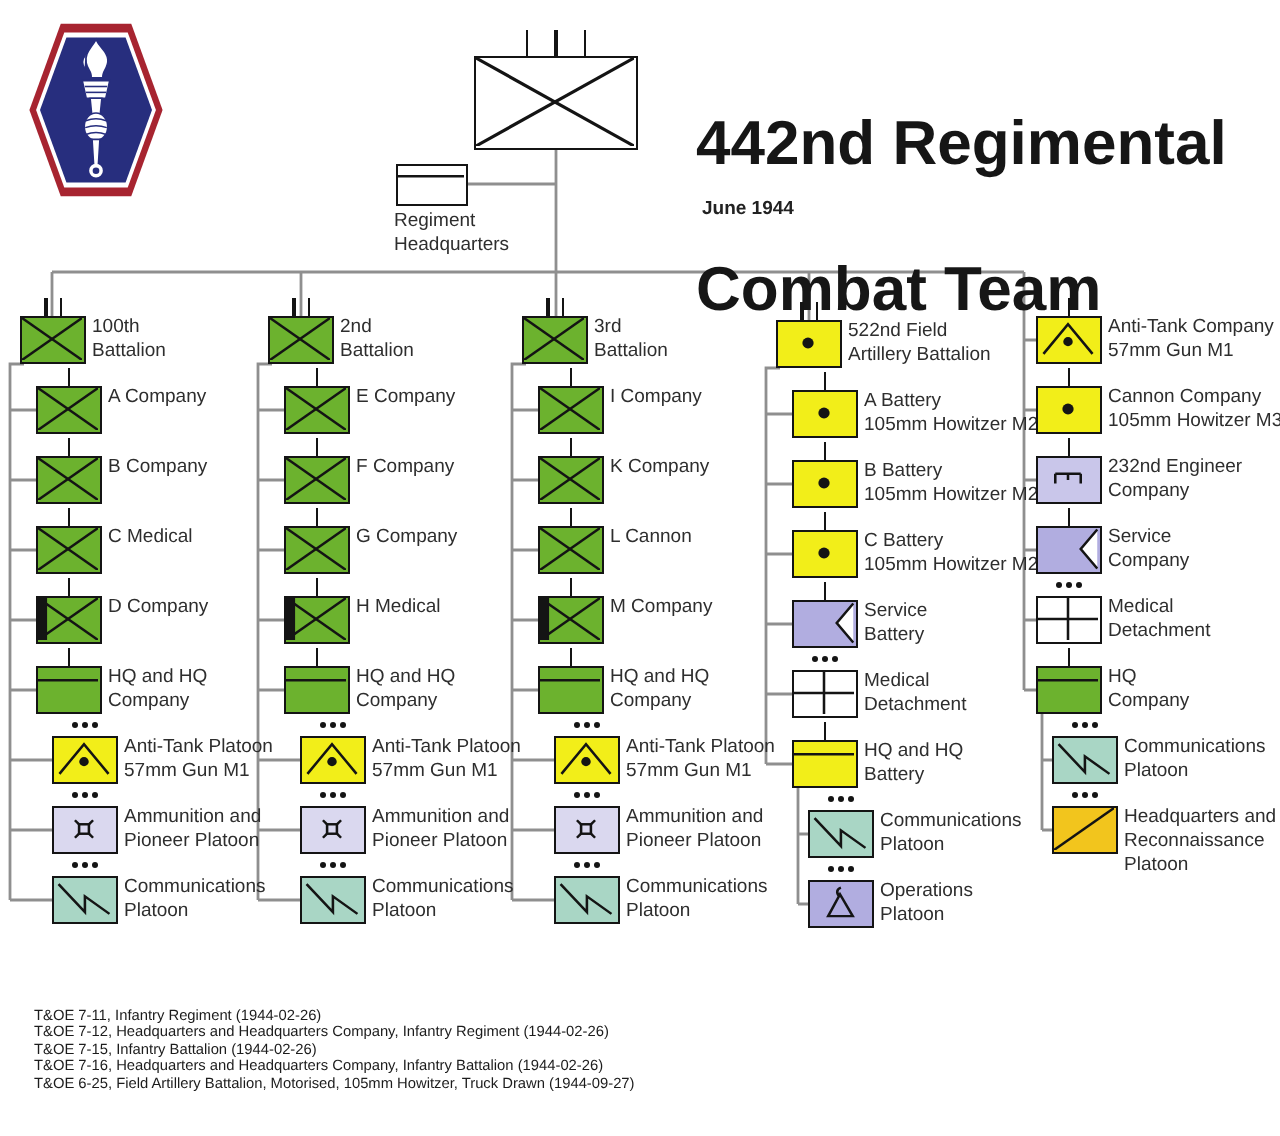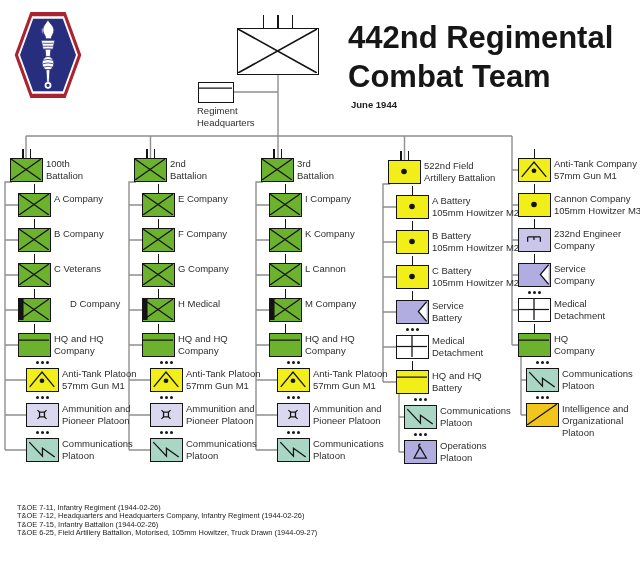--- a/index.html
+++ b/index.html
@@ -9,21 +9,21 @@
   .ubox{position:absolute;width:33px;height:24px;border:1.5px solid var(--box-border,#141414);
         box-sizing:border-box;}
   .ubox svg{display:block;}
   .tick{position:absolute;width:1.7px;height:9px;background:var(--box-border,#141414);}
   .rtick{position:absolute;width:1.8px;height:13px;background:var(--box-border,#141414);}
   .pdot{position:absolute;width:3.2px;height:3.2px;border-radius:50%;background:var(--box-border,#141414);}
   .ulabel{position:absolute;font-size:9.5px;line-height:11.8px;color:#2e2e2e;white-space:nowrap;}
   .ulabel span{display:block;}
   #title{position:absolute;left:348px;top:18px;font-size:31px;line-height:39px;font-weight:600;
          color:#161616;}
-  #title span{display:block;}
+  #title span{display:block;margin-top:34px;}
   #date{position:absolute;left:351px;top:99px;font-size:9.5px;font-weight:700;color:#222;}
   #reghq-label{position:absolute;left:197px;top:105px;font-size:9.5px;line-height:11.5px;color:#2e2e2e;}
   #reghq-label span{display:block;}
   #footer{position:absolute;left:17px;top:504px;font-size:7.4px;line-height:8.45px;color:#1c1c1c;}
 </style>
 </head>
 <body>
 
 <div id="stage">
 
@@ -112,31 +112,31 @@
           <span>B Company</span>
         </div>
         <div class="tick" style="left:33.6px;top:254px"></div>
         <div class="ubox" style="left:18px;top:263px;background:#6cb22e">
           <svg width="30" height="21" viewBox="0 0 33 24" preserveAspectRatio="none">
             <line x1="0" y1="0" x2="33" y2="24" stroke="#141414" stroke-width="1.4" fill="none"></line>
             <line x1="0" y1="24" x2="33" y2="0" stroke="#141414" stroke-width="1.4" fill="none"></line>
           </svg>
         </div>
         <div class="ulabel" style="left:54px;top:263px">
-          <span>C Veterans</span>
+          <span>C Medical</span>
         </div>
         <div class="tick" style="left:33.6px;top:289px"></div>
         <div class="ubox" style="left:18px;top:298px;background:#6cb22e">
           <svg width="30" height="21" viewBox="0 0 33 24" preserveAspectRatio="none">
             <line x1="0" y1="0" x2="33" y2="24" stroke="#141414" stroke-width="1.4" fill="none"></line>
             <line x1="0" y1="24" x2="33" y2="0" stroke="#141414" stroke-width="1.4" fill="none"></line>
             <rect x="0" y="0" width="5" height="24" fill="#141414"></rect>
           </svg>
         </div>
-        <div class="ulabel" style="left:70px;top:298px">
+        <div class="ulabel" style="left:54px;top:298px">
           <span>D Company</span>
         </div>
         <div class="tick" style="left:33.6px;top:324px"></div>
         <div class="ubox" style="left:18px;top:333px;background:#6cb22e">
           <svg width="30" height="21" viewBox="0 0 33 24" preserveAspectRatio="none">
             <line x1="0" y1="7" x2="33" y2="7" stroke="#141414" stroke-width="1.4" fill="none"></line>
           </svg>
         </div>
         <div class="ulabel" style="left:54px;top:333px">
           <span>HQ and HQ</span>
@@ -569,27 +569,28 @@
         </div>
         <div class="pdot" style="left:535.6999999999999px;top:396.2px"></div>
         <div class="pdot" style="left:540.9px;top:396.2px"></div>
         <div class="pdot" style="left:546.1px;top:396.2px"></div>
         <div class="ubox" style="left:526px;top:403px;background:#f2c51d">
           <svg width="30" height="21" viewBox="0 0 33 24" preserveAspectRatio="none">
             <line x1="0" y1="24" x2="33" y2="0" stroke="#141414" stroke-width="1.4" fill="none"></line>
           </svg>
         </div>
         <div class="ulabel" style="left:562px;top:403px">
-          <span>Intelligence and</span>
-          <span>Organizational</span>
+          <span>Headquarters and</span>
+          <span>Reconnaissance</span>
           <span>Platoon</span>
         </div>
       </div>
     </div>
 
   <div id="footer">
     <div>T&amp;OE 7-11, Infantry Regiment (1944-02-26)</div>
     <div>T&amp;OE 7-12, Headquarters and Headquarters Company, Infantry Regiment (1944-02-26)</div>
     <div>T&amp;OE 7-15, Infantry Battalion (1944-02-26)</div>
+    <div>T&amp;OE 7-16, Headquarters and Headquarters Company, Infantry Battalion (1944-02-26)</div>
     <div>T&amp;OE 6-25, Field Artillery Battalion, Motorised, 105mm Howitzer, Truck Drawn (1944-09-27)</div>
   </div>
 
 </div>
 
 </body></html>

